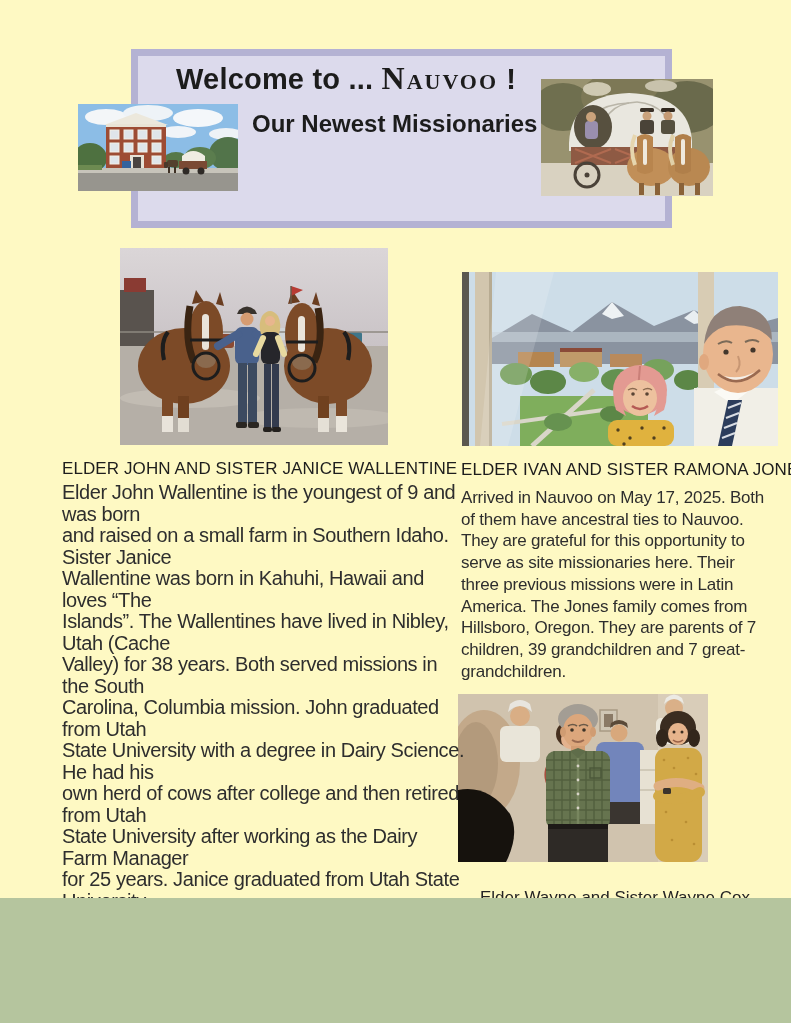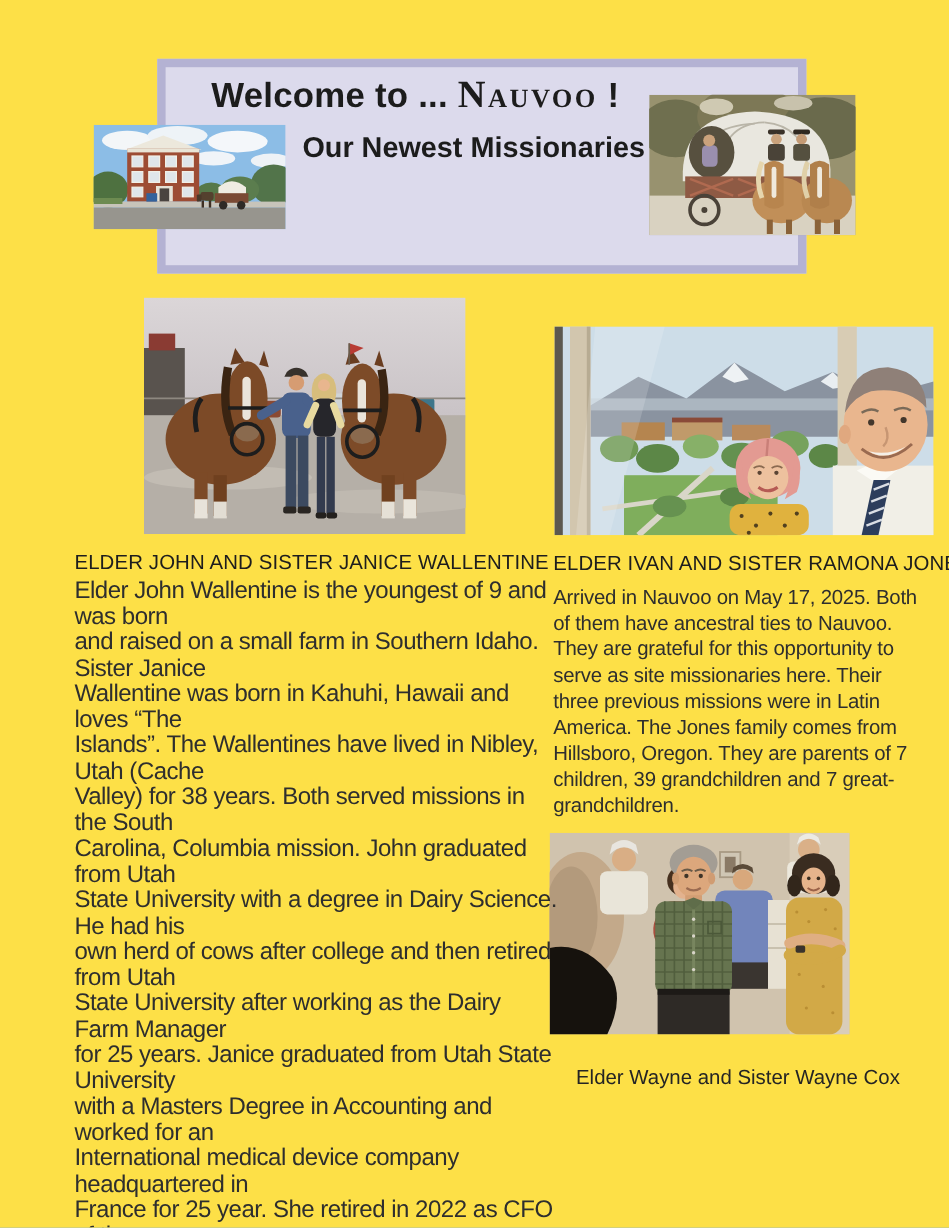--- a/index.html
+++ b/index.html
@@ -1,19 +1,19 @@
 <!DOCTYPE html>
 <html><head>
 <meta charset="utf-8">
 <style>
   * { margin:0; padding:0; box-sizing:border-box; }
   html,body { background:#b5c59e; }
   .page {
-    position:relative; width:791px; height:1023px; margin:0 auto;
-    background:#fde047; overflow:hidden;
+    position:relative; width:791px; height:898px; margin:0 auto;
+    background:#fef9c3; overflow:hidden;
     font-family:"Liberation Sans", sans-serif;
   }
   .banner {
     position:absolute; left:131px; top:49px; width:541px; height:179px;
     background:#dcdaec; border:7px solid #b4b2d3; z-index:1;
   }
   .photo { position:absolute; z-index:2; display:block; }
   .title-line1 {
     position:absolute; left:176px; top:60px; z-index:3;
     font-weight:bold; font-size:29px; color:#1c1c1c; letter-spacing:0.2px;

